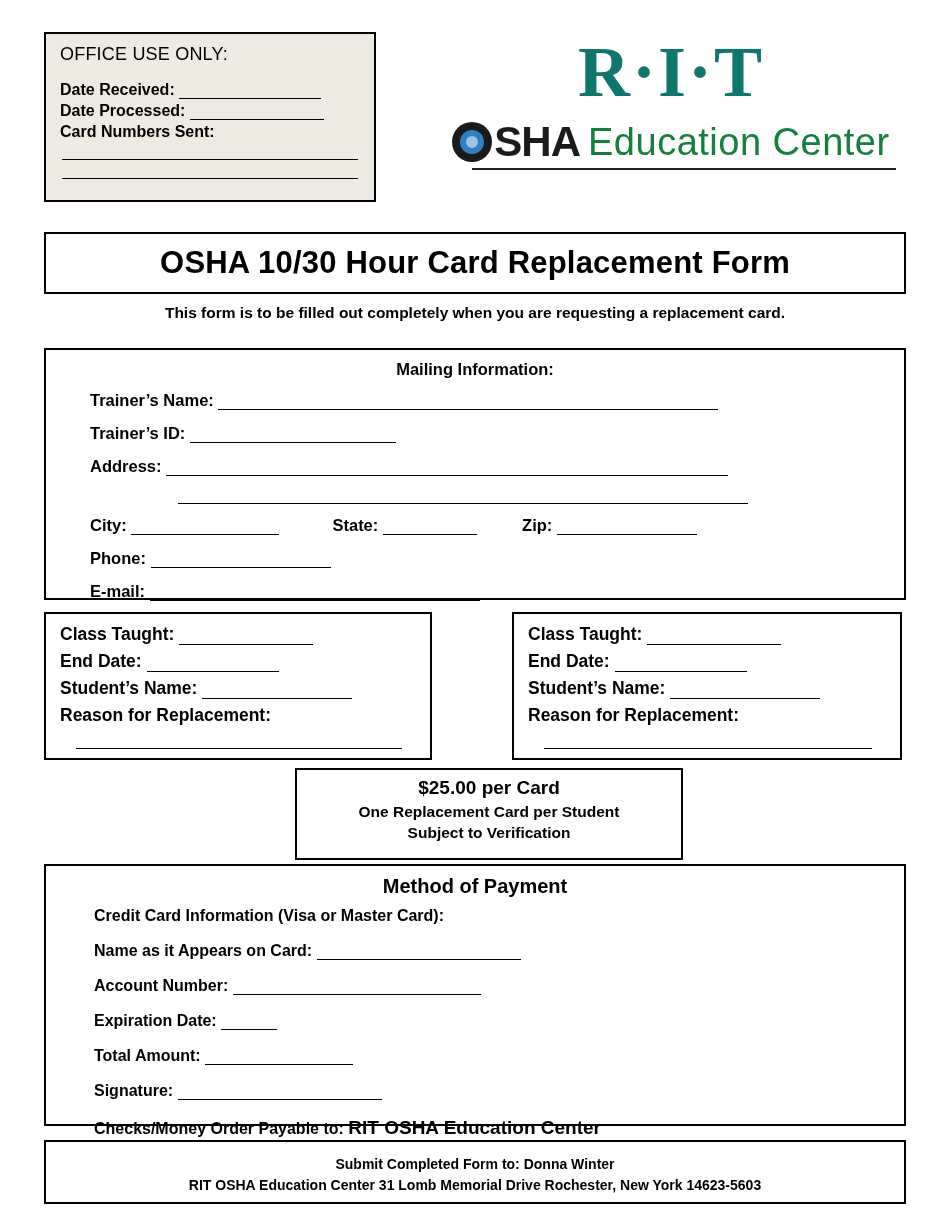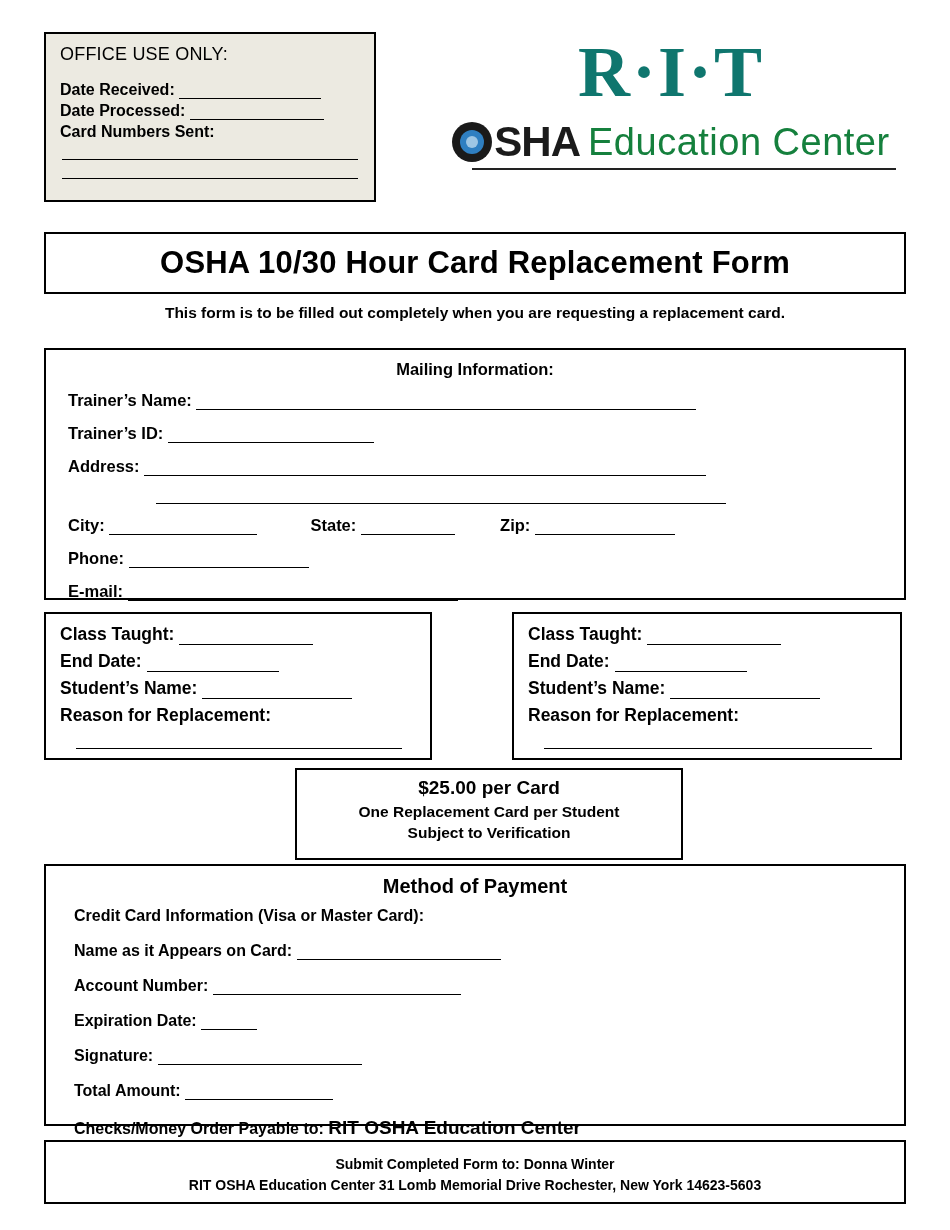--- a/index.html
+++ b/index.html
@@ -174,21 +174,21 @@
 
   
   .mailing-box {
     position: absolute;
     left: 44px;
     right: 44px;
     top: 348px;
     height: 252px;
     border: 2px solid #000;
     box-sizing: border-box;
-    padding: 10px 10px;
+    padding: 10px 32px;
   }
   .mailing-head {
     text-align: center;
     font-weight: bold;
     font-size: 16.5px;
     margin-bottom: 12px;
   }
   .field-row {
     font-weight: bold;
     font-size: 16.5px;
@@ -249,21 +249,21 @@
 
   
   .payment-box {
     position: absolute;
     left: 44px;
     right: 44px;
     top: 864px;
     height: 262px;
     border: 2px solid #000;
     box-sizing: border-box;
-    padding: 9px 12px;
+    padding: 9px 32px;
   }
   .payment-head {
     text-align: center;
     font-weight: bold;
     font-size: 20px;
     margin-bottom: 9px;
   }
   .pay-row {
     font-weight: bold;
     font-size: 16px;
@@ -429,27 +429,27 @@
       <span>Account Number:</span>
       <span class="ul" style="width:248px"></span>
     </div>
 
     <div class="pay-row">
       <span>Expiration Date:</span>
       <span class="ul" style="width:56px"></span>
     </div>
 
     <div class="pay-row">
+      <span>Total Amount:</span>
+      <span class="ul" style="width:148px"></span>
+    </div>
+
+    <div class="pay-row">
       <span>Signature:</span>
       <span class="ul" style="width:204px"></span>
-    </div>
-
-    <div class="pay-row">
-      <span>Total Amount:</span>
-      <span class="ul" style="width:148px"></span>
     </div>
 
     <div class="pay-row">
       <span>Checks/Money Order Payable to:</span>
       <span class="payable-strong">RIT OSHA Education Center</span>
     </div>
   </div>
 
   <div class="footer-box">
     <div class="footer-line">Submit Completed Form to: Donna Winter</div>

